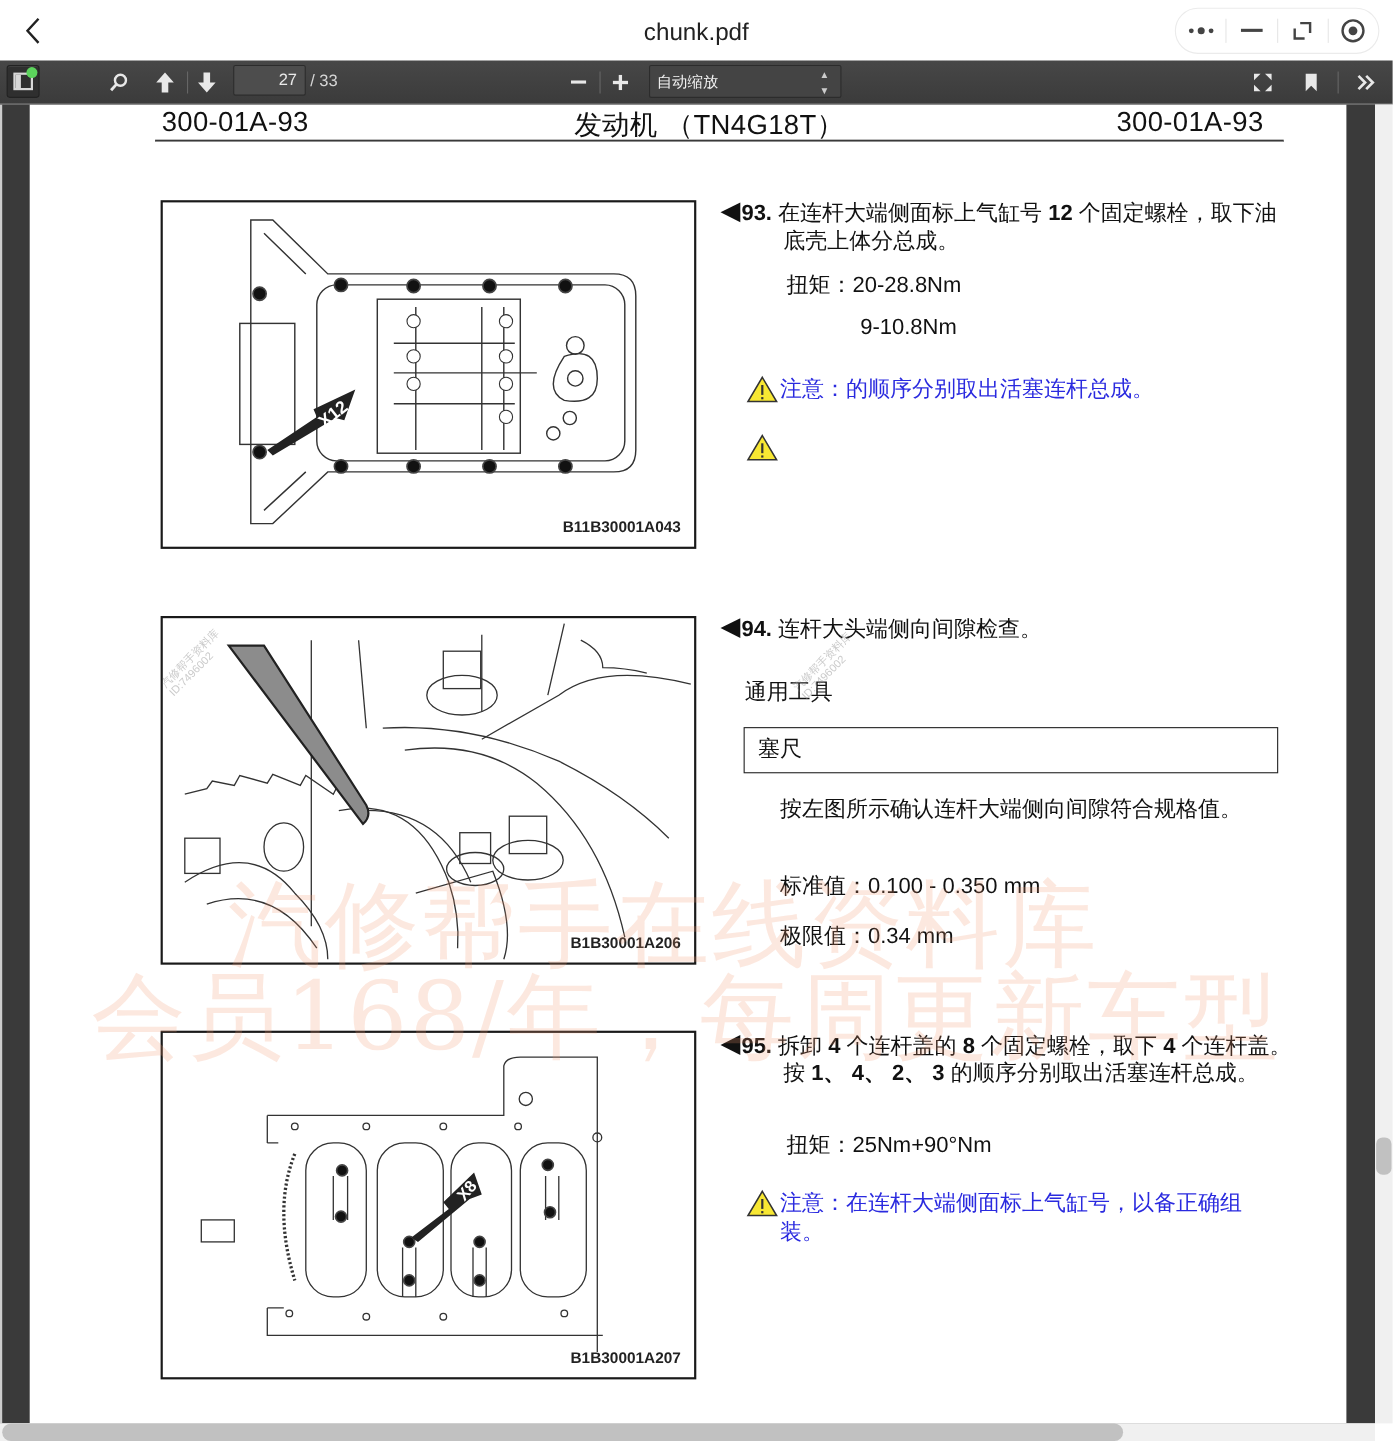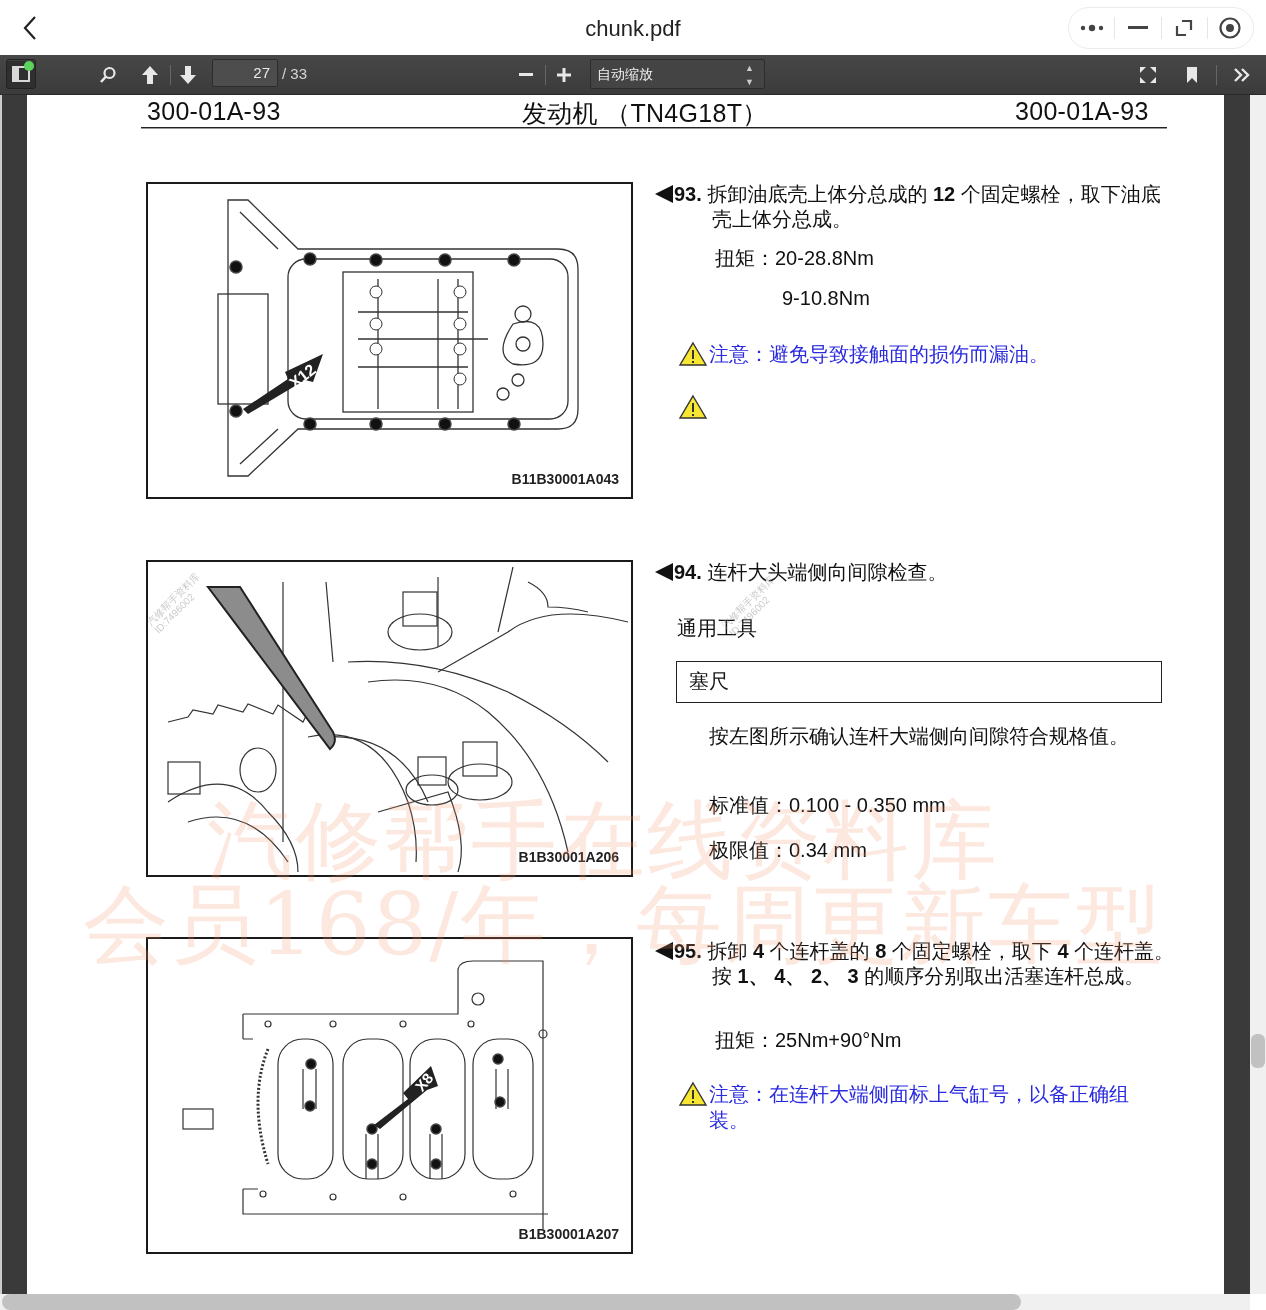--- a/index.html
+++ b/index.html
@@ -289,35 +289,35 @@
         </g>
         <path d="M226 186 L260 160 L255 154 L283 127 L290 147 L279 151 L232 190 Z" fill="#222"></path>
         <text x="268" y="150" transform="rotate(-50 275 145)" font-family="Liberation Sans, sans-serif" font-size="15" font-weight="bold" fill="#fff">X8</text>
       </svg>
       <div class="fig-code">B1B30001A207</div>
     </div>
 
     <div class="step" style="top:87px;">
       <div class="step-body">
         <span class="tri"></span><span class="num">93.</span>
-        <span>拆卸油底壳上体分总成的 </span><span class="b">12</span><span> 个固定螺栓，取下油底壳上体分总成。</span>
+        <span>在连杆大端侧面标上气缸号 </span><span class="b">12</span><span> 个固定螺栓，取下油底壳上体分总成。</span>
       </div>
     </div>
     <div class="line" style="left:688px;top:150px;">
       <span>扭矩：</span><span>20-28.8Nm</span>
     </div>
     <div class="line" style="left:755px;top:192px;">9-10.8Nm</div>
 
     <div class="warn" style="top:246px;">
       <svg class="wicon" viewBox="0 0 30 26">
           <path d="M15 2 L28 24 H2 Z" fill="#f7e733" stroke="#333" stroke-width="1.4"></path>
           <rect x="14" y="9" width="2" height="9" fill="#333"></rect>
           <rect x="14" y="20" width="2" height="2" fill="#333"></rect>
         </svg>
-      <span>注意：避免导致接触面的损伤而漏油。</span>
+      <span>注意：的顺序分别取出活塞连杆总成。</span>
     </div>
     <div class="warn" style="top:299px;">
       <svg class="wicon" viewBox="0 0 30 26">
           <path d="M15 2 L28 24 H2 Z" fill="#f7e733" stroke="#333" stroke-width="1.4"></path>
           <rect x="14" y="9" width="2" height="9" fill="#333"></rect>
           <rect x="14" y="20" width="2" height="2" fill="#333"></rect>
         </svg>
     </div>
 
     <div class="step" style="top:465px;">

